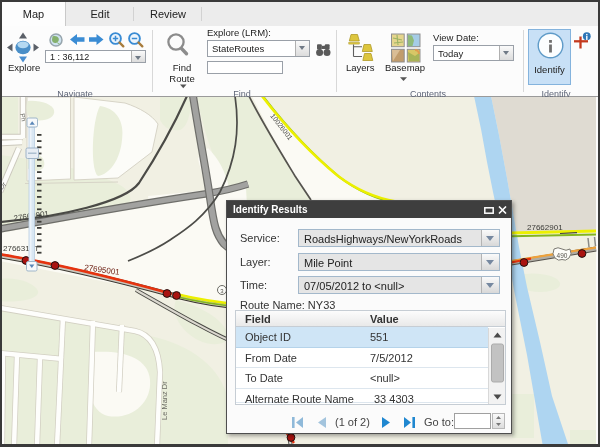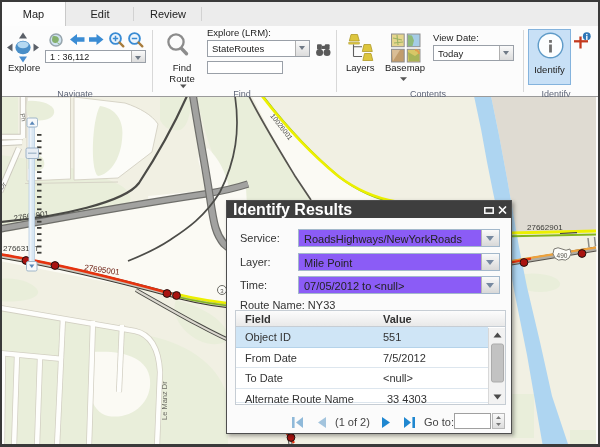--- a/index.html
+++ b/index.html
@@ -20,32 +20,32 @@
 .combo { position:absolute; background:#fff; border:1px solid #9aa0a8; }
 .combo .btn { position:absolute; right:0; top:0; bottom:0; width:14px; background:linear-gradient(#fafafa,#dcdcdc); border-left:1px solid #b0b0b0; }
 .combo .btn:after { content:""; position:absolute; left:3px; top:5px; border:3.5px solid transparent; border-top:4px solid #707a86; }
 .combo .txt { position:absolute; left:4px; top:2px; font-size:9.5px; color:#222; white-space:nowrap; }
 #identify-btn { position:absolute; left:526px; top:3px; width:43px; height:56px; background:#c8e0f6; border:1px solid #84b3dd; }
 #identify-btn .lbl { position:absolute; left:0; right:0; top:34px; text-align:center; font-size:9.5px; color:#222; }
 
 #map { position:absolute; left:0; top:95px; width:596px; height:348px; }
 
 #dlg { position:absolute; left:224px; top:198px; width:286px; height:234px; background:#fbfbfb; border:1px solid #4e4e4e; box-shadow:2px 2px 4px rgba(0,0,0,0.35); }
-#dlg-title { position:absolute; left:0; top:0; right:0; height:17px; background:#3e3e3e; color:#fff; font-size:16px; font-weight:bold; line-height:17px; padding-left:6px; }
+#dlg-title { position:absolute; left:0; top:0; right:0; height:17px; background:#3e3e3e; color:#fff; font-size:10px; font-weight:bold; line-height:17px; padding-left:6px; }
 #dlg-title .ic { position:absolute; top:4px; }
 .dlabel { position:absolute; font-size:11px; color:#333; }
-.dcombo { position:absolute; left:71px; width:202px; height:18px; background:#8b5cf6; border:1px solid #a3b8cb; }
+.dcombo { position:absolute; left:71px; width:202px; height:18px; background:#e5e5e5; border:1px solid #a3b8cb; }
 .dcombo .txt { position:absolute; left:5px; top:2.5px; font-size:11px; color:#222; white-space:nowrap; }
 .dcombo .btn { position:absolute; right:0; top:0; bottom:0; width:18px; background:linear-gradient(#fafafa,#d8d8d8); border-left:1px solid #b4b4b4; }
 .dcombo .btn:after { content:""; position:absolute; left:4px; top:6px; border:4px solid transparent; border-top:5px solid #7688a0; }
 #tbl { position:absolute; left:8px; top:109px; width:271px; height:95px; border:1px solid #c6cdd4; background:#fff; overflow:hidden; }
 #tbl .hdr { position:absolute; left:0; top:0; right:0; height:16px; background:linear-gradient(#fcfcfc,#e9e9e9); border-bottom:1px solid #c6cdd4; }
 #tbl .row { position:absolute; left:0; right:17px; height:20px; border-bottom:1px solid #dde6ee; background:#fff; }
 #tbl .c1 { position:absolute; left:9px; top:3px; font-size:11px; color:#333; }
-#tbl .c2 { position:absolute; left:134px; top:3px; font-size:11px; color:#333;margin-left:13px; }
+#tbl .c2 { position:absolute; left:134px; top:3px; font-size:11px; color:#333; }
 #nav { position:absolute; left:0; right:0; top:212px; height:20px; font-size:11px; color:#444; }
 </style>
 </head>
 <body>
 <div id="app">
 
   <div id="tabs">
     <div class="tab" id="tab-edit">Edit</div>
     <div class="tab" id="tab-review">Review</div>
     <div class="tabsep" style="left:131px"></div>

